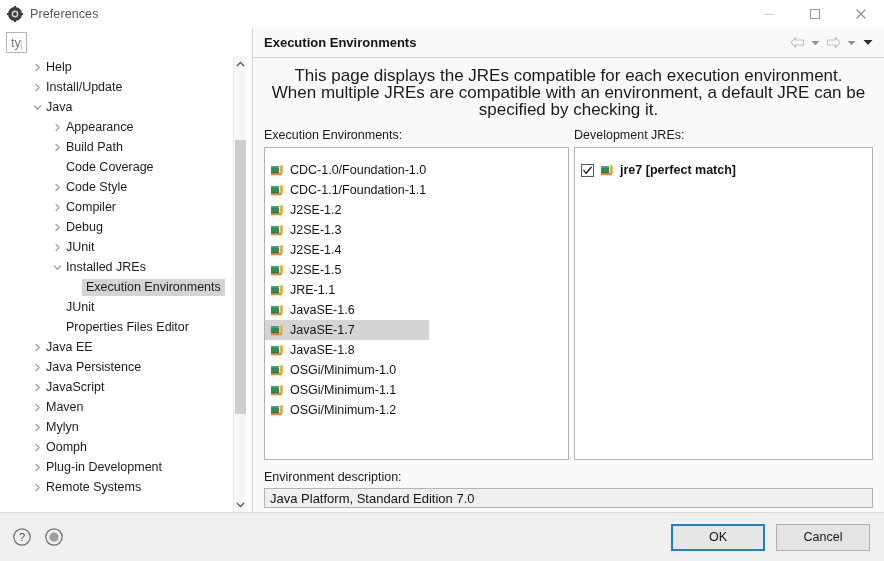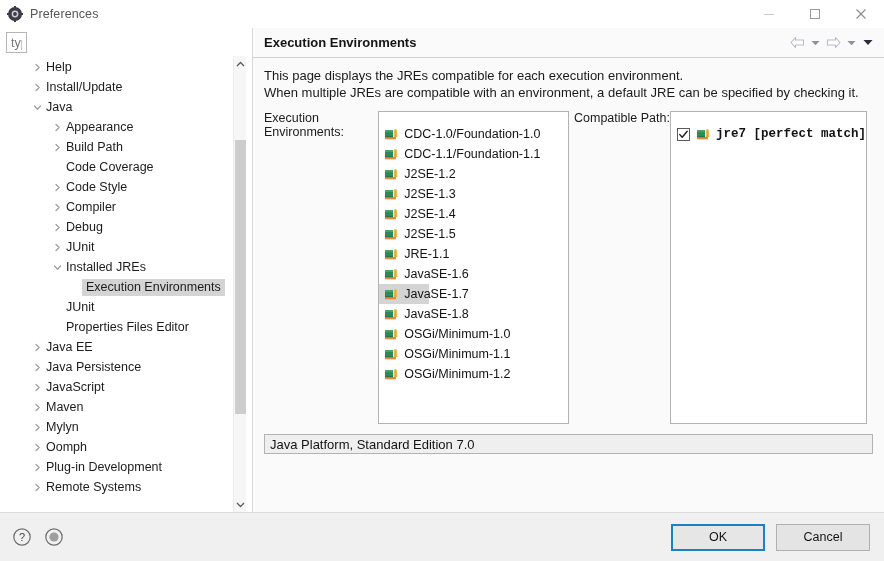--- a/index.html
+++ b/index.html
@@ -175,32 +175,33 @@
 
   .page-body {
     flex: 1 1 auto;
     min-height: 0;
     padding: 9px 11px 0 11px;
     display: flex;
     flex-direction: column;
     background: #fafafa;
   }
   .desc-line {
-    font-size: 13px;
+    font-size: 17px;
     color: #1a1a1a;
     line-height: 17px;
+    text-align: center;
   }
   .desc-block { margin-bottom: 10px; }
 
   .lists-row {
     display: flex;
     gap: 0;
     flex: 0 0 auto;
   }
-  .list-col { display: flex; flex-direction: row; }
+  .list-col { display: flex; flex-direction: column; }
   .col-left { width: 305px; flex: 0 0 305px; margin-right: 5px; }
   .col-right { flex: 1 1 auto; min-width: 0; }
 
   .list-label {
     font-size: 12.5px;
     color: #1a1a1a;
     margin-bottom: 3px;
     height: 16px;
   }
   .listbox {
@@ -231,21 +232,21 @@
   .chk {
     width: 13px; height: 13px;
     flex: 0 0 13px;
     margin-right: 6px;
     margin-left: 1px;
     border: 1px solid #5b5b5b;
     background: #fff;
     position: relative;
   }
   .chk svg { position:absolute; top:0; left:0; }
-  .bold-row { font-weight: bold; font-family: Liberation Mono, monospace; }
+  .bold-row { font-weight: bold; }
 
   .envdesc-wrap { margin-top: 10px; }
   .envdesc-label {
     font-size: 12.5px;
     color: #1a1a1a;
     margin-bottom: 4px;
   }
   .envdesc-field {
     border: 1px solid #b3b3b3;
     background: #efefef;
@@ -700,21 +701,21 @@
                       <path d="M10 3.5 L13 3.5 L13.6 11 L9.6 11 Z" fill="#efc96a"></path>
                       <path d="M10.6 3.5 L12.2 3.5 L12.6 11 L10.4 11 Z" fill="#d9ab3e"></path>
                       <rect x="1" y="10.4" width="8" height="0.8" fill="#1f6b41"></rect>
                     </svg></span>
                   <span>OSGi/Minimum-1.2</span>
                 </div>
               </div>
           </div>
 
           <div class="list-col col-right">
-            <div class="list-label">Compatible Path:</div>
+            <div class="list-label">Development JREs:</div>
             <div class="listbox" id="jre-list">
                 <div class="list-row bold-row">
                   <span class="chk">
                     <svg width="11" height="11" viewBox="0 0 11 11">
                       <polyline points="1.8,5.6 4.2,8.2 9.2,2.2" fill="none" stroke="#1f1f1f" stroke-width="1.4" stroke-linecap="round" stroke-linejoin="round"></polyline>
                     </svg>
                   </span>
                   <span class="jre-ico"><svg width="16" height="16" viewBox="0 0 16 16">
                       <rect x="1" y="4" width="8" height="7" fill="#2e8b57"></rect>
                       <rect x="1" y="4" width="8" height="2" fill="#49a06e"></rect>
@@ -724,20 +725,21 @@
                       <rect x="1" y="10.4" width="8" height="0.8" fill="#1f6b41"></rect>
                     </svg></span>
                   <span>jre7 [perfect match]</span>
                 </div>
               </div>
           </div>
 
         </div>
 
         <div class="envdesc-wrap">
+          <div class="envdesc-label">Environment description:</div>
           <div class="envdesc-field">Java Platform, Standard Edition 7.0</div>
         </div>
 
       </div>
     </div>
   </div>
 
   <div class="footer">
     <div class="foot-icons">
       <span class="foot-ico">

